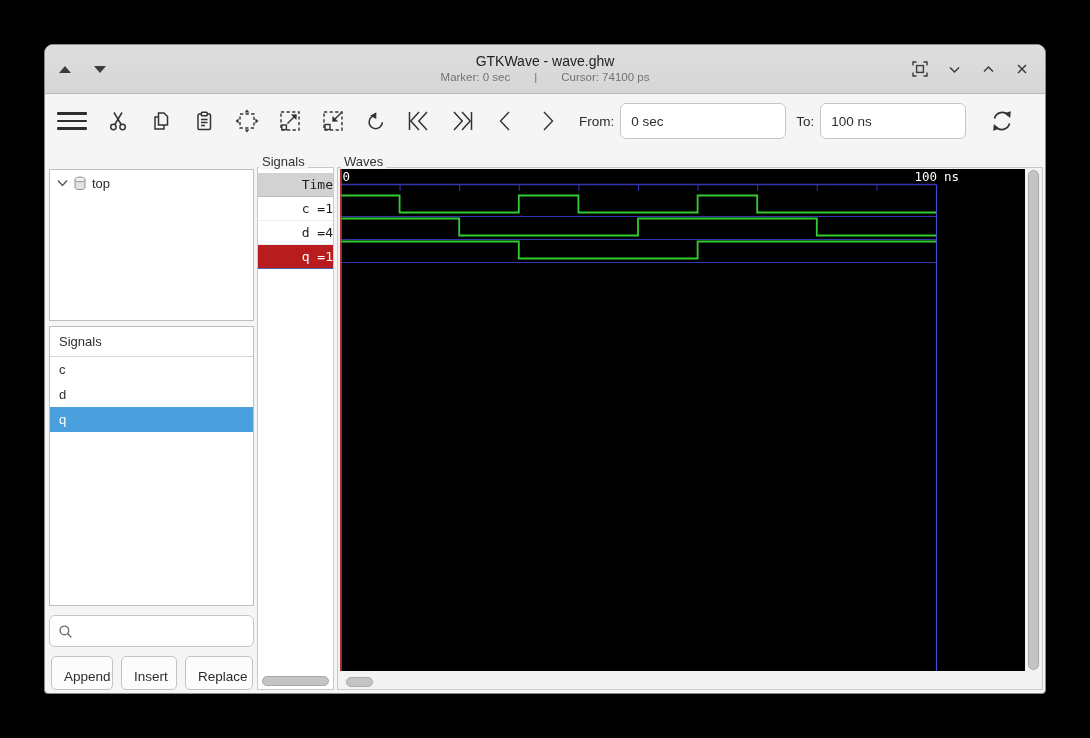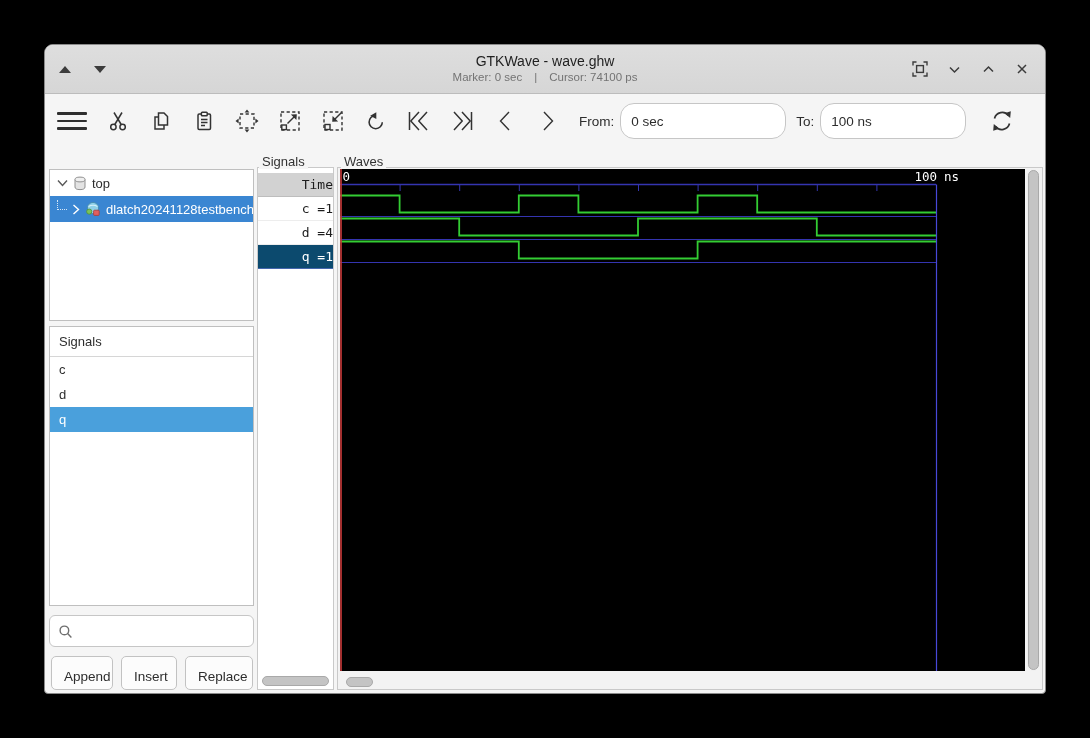--- a/index.html
+++ b/index.html
@@ -17,37 +17,37 @@
   .titlebar{
     position:absolute;left:0;top:0;width:100%;height:48px;
     background:linear-gradient(#dedede,#d6d6d6);border-bottom:1px solid #bcbcbc;
   }
   .tb-left{position:absolute;left:14px;top:0;height:48px;display:flex;align-items:center;gap:23px;}
   .tri{width:0;height:0;border-left:6px solid transparent;border-right:6px solid transparent;cursor:default;}
   .tri.up{border-bottom:7px solid #3c3c3c;}
   .tri.down{border-top:7px solid #3c3c3c;}
   .tb-center{position:absolute;left:0;top:0;width:100%;height:48px;display:flex;flex-direction:column;justify-content:center;align-items:center;pointer-events:none;}
   .tb-title{font-size:14px;color:#1f1f1f;line-height:17px;}
-  .tb-sub{font-size:11.5px;color:#737373;line-height:15px;display:flex;gap:12px;}
+  .tb-sub{font-size:11.5px;color:#737373;line-height:15px;display:flex;gap:24px;}
   .tb-right{position:absolute;right:14px;top:0;height:48px;display:flex;align-items:center;gap:16px;}
   .winbtn{width:18px;height:18px;display:flex;align-items:center;justify-content:center;}
   .winbtn svg{display:block;}
   
   .toolbar{
     position:absolute;left:0;top:48px;width:100%;height:56px;
     display:flex;align-items:center;padding-left:12px;box-sizing:border-box;
   }
   .tool{display:flex;align-items:center;justify-content:center;width:24px;height:28px;margin-right:19px;flex:none;}
   .tool svg{display:block;}
   .tool.menu{width:30px;margin-right:19px;}
   .menu-lines{display:flex;flex-direction:column;gap:5px;width:30px;}
   .menu-lines i{display:block;height:2.6px;background:#2e2e2e;border-radius:1px;}
   .tb-label{font-size:13.5px;color:#2d2d2d;margin:0 6px 0 0;flex:none;}
   .tb-input{
-    height:36px;border:1px solid #c6c6c6;border-radius:14px;background:#fff;
+    height:36px;border:1px solid #c6c6c6;border-radius:6px;background:#fff;
     font-family:"Liberation Sans",sans-serif;font-size:13.5px;color:#2d2d2d;
     padding:0 10px;box-sizing:border-box;outline:none;flex:none;
   }
   
   .frame{position:absolute;border:1px solid #c9c9c9;box-sizing:border-box;}
   .frame-label{
     position:absolute;font-size:13px;color:#333;background:#f5f5f5;
     padding:0 3px;line-height:14px;z-index:3;
   }
   
@@ -70,21 +70,21 @@
   .btn{
     position:absolute;top:611px;height:34px;background:#fcfcfc;border:1px solid #c2c2c2;
     border-radius:5px;font-family:"Liberation Sans",sans-serif;font-size:13.5px;color:#2d2d2d;
     box-sizing:border-box;padding:12px;
   }
   
   .mid-frame{left:212px;top:122px;width:77px;height:523px;background:#fff;text-align:right;}
   .mono{font-family:"DejaVu Sans Mono","Liberation Mono",monospace;}
   .mid-row{height:23px;line-height:23px;padding-left:5px;font-size:13px;color:#1c1c1c;border-bottom:1px solid #ededed;}
   .mid-row.time{background:#d2d2d2;border-bottom:1px solid #bdbdbd;}
-  .mid-row.selected{background:#0c4a6e;color:#fff;border-bottom-color:#4467ad;}
+  .mid-row.selected{background:#b91c1c;color:#fff;border-bottom-color:#4467ad;}
   .mid-rows{position:absolute;left:0;top:5px;right:0;}
   .hscroll{position:absolute;height:12px;border-radius:6px;}
   .hthumb{position:absolute;top:1px;bottom:1px;border-radius:5px;background:#c4c4c4;border:1px solid #a9a9a9;box-sizing:border-box;}
   
   .wave-frame{left:292px;top:122px;width:706px;height:523px;background:#f3f3f3;}
   .wave-canvas-wrap{position:absolute;left:2px;top:1px;width:685px;height:502px;background:#000;}
   .vscroll{position:absolute;right:2px;top:1px;width:13px;height:502px;background:#f0f0f0;border-radius:7px;}
   .vthumb{position:absolute;left:1px;right:1px;top:1px;bottom:1px;border-radius:6px;background:#c4c4c4;border:1px solid #a9a9a9;box-sizing:border-box;}
   .splitter{position:absolute;z-index:5;}
   svg{overflow:visible;}
@@ -243,33 +243,20 @@
   <div class="box tree-box">
     <div class="tree-row">
       <svg width="11" height="8" viewBox="0 0 11 8" fill="none" stroke="#5a5a5a" stroke-width="1.4">
           <polyline points="1,1.5 5.5,6.5 10,1.5"></polyline>
         </svg>
       <svg width="14" height="15" viewBox="0 0 14 15">
         <path d="M2,3.5 V11 A5,2.6 0 0 0 12,11 V3.5" fill="#e3e3e3" stroke="#8f8f8f" stroke-width="1"></path>
         <ellipse cx="7" cy="3.5" rx="5" ry="2.4" fill="#efefef" stroke="#8f8f8f" stroke-width="1"></ellipse>
       </svg>
       <span>top</span>
-    </div>
-    <div class="tree-row selected">
-      <span class="stub"></span>
-      <svg width="8" height="11" viewBox="0 0 8 11" fill="none" stroke="#ffffff" stroke-width="1.4">
-          <polyline points="1.5,1 6.5,5.5 1.5,10"></polyline>
-        </svg>
-      <svg width="16" height="16" viewBox="0 0 16 16">
-        <circle cx="8" cy="7" r="5.6" fill="#8fd0e8" stroke="#4a8fb5" stroke-width="1"></circle>
-        <path d="M3.5,5.5 Q8,3 12.5,5.5" fill="none" stroke="#d8f2fa" stroke-width="1.2"></path>
-        <circle cx="4.2" cy="10.6" r="2.6" fill="#7bc35a" stroke="#4e8f37" stroke-width="0.8"></circle>
-        <rect x="8.6" y="9.2" width="5.6" height="5.2" rx="1" fill="#e06060" stroke="#a83838" stroke-width="0.8"></rect>
-      </svg>
-      <span>dlatch20241128testbench</span>
     </div>
   </div>
 
   <div class="box sig-box">
     <div class="sig-head">Signals</div>
     <div class="sig-item">c</div>
     <div class="sig-item">d</div>
     <div class="sig-item selected">q</div>
   </div>
 

